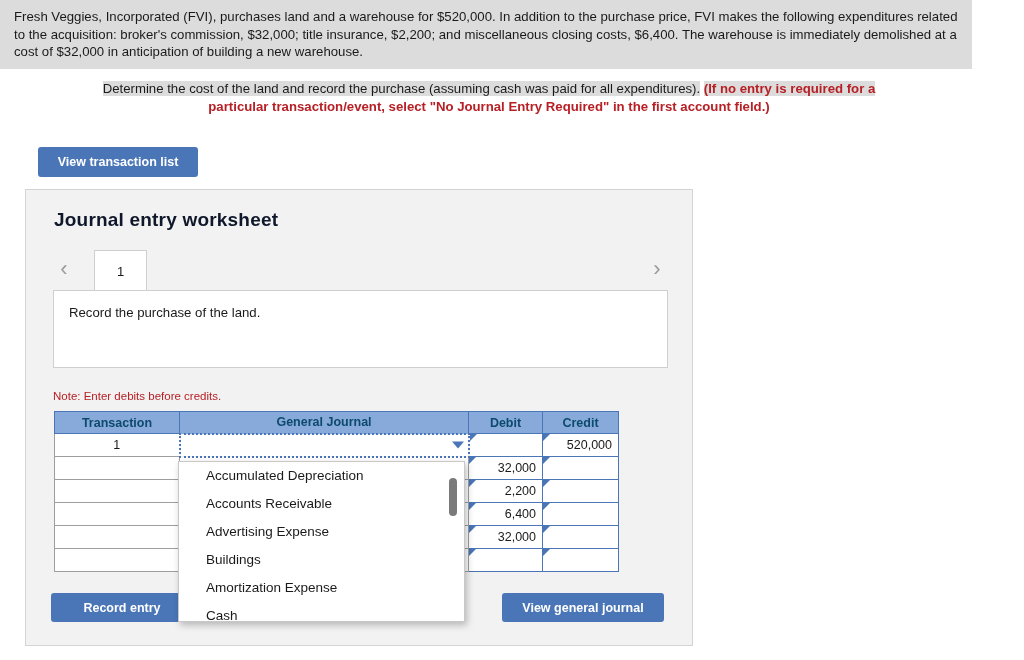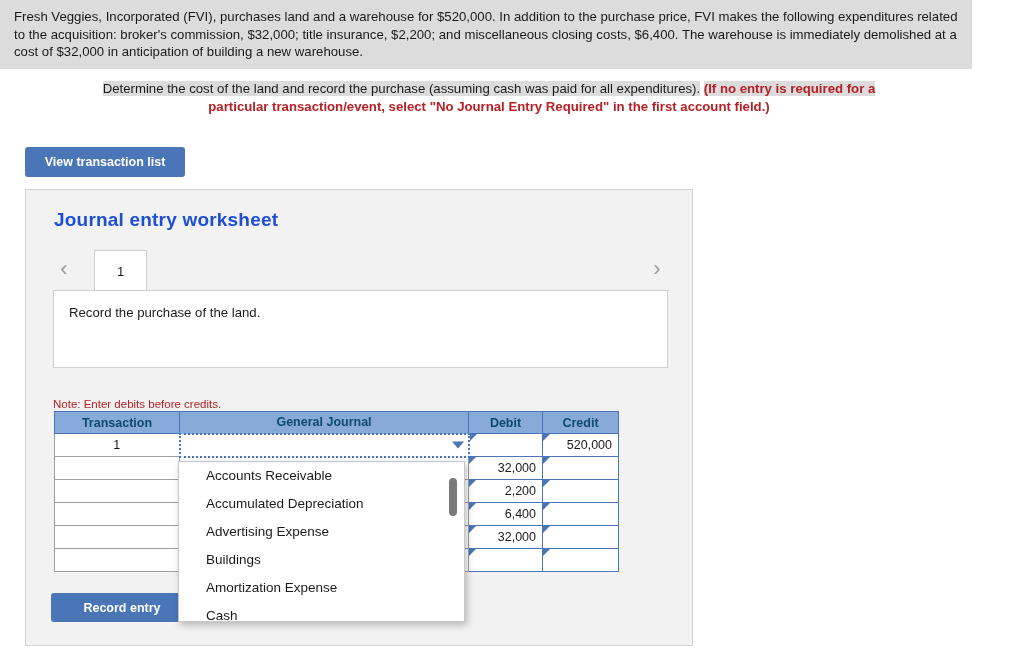--- a/index.html
+++ b/index.html
@@ -63,39 +63,39 @@
     color: #ffffff;
     font-weight: bold;
     font-size: 12.5px;
     border: none;
     border-radius: 3px;
     cursor: pointer;
     font-family: "Liberation Sans", sans-serif;
   }
   .btn-view-tx {
     position: absolute;
-    left: 25px; top: 147px;
+    left: 38px; top: 147px;
     width: 160px; height: 30px;
   }
 
   
   .worksheet-panel {
     position: absolute;
     left: 25px; top: 189px;
     width: 668px; height: 457px;
     background: #f2f2f2;
     border: 1px solid #d4d4d4;
   }
 
   .worksheet-title {
     position: absolute;
     left: 28px; top: 19px;
     font-size: 19px;
     font-weight: bold;
-    color: #1d4ed8;
+    color: #0f172a;
     letter-spacing: 0.2px;
   }
 
   
   .tabstrip {
     position: absolute;
     left: 27px; top: 60px;
     width: 615px; height: 41px;
   }
   .nav-arrow {
@@ -138,21 +138,21 @@
   }
   .desc-text {
     position: absolute;
     left: 15px; top: 14px;
     font-size: 13.2px;
     color: #1a1a1a;
   }
 
   .note-text {
     position: absolute;
-    left: 27px; top: 208px;
+    left: 27px; top: 200px;
     font-size: 11.5px;
     color: #b72025;
   }
 
   
   .jtable {
     position: absolute;
     left: 28px; top: 221px;
     width: 564px;
     border-collapse: collapse;
@@ -339,25 +339,26 @@
           <td class="col-tx"></td>
           <td class="col-gj"></td>
           <td class="col-deb money"></td>
           <td class="col-cre money"></td>
         </tr>
       </tbody>
     </table>
 
     <button class="btn btn-record" style="left:25px; top:403px;">Record entry</button>
     <button class="btn btn-clear" style="left:177px; top:403px;">Clear entry</button>
+    <button class="btn btn-view-gj" style="left:476px; top:403px;">View general journal</button>
   </div>
 
   <div class="dropdown">
+    <div class="dropdown-item">Accumulated Depreciation</div>
     <div class="dropdown-item">Accounts Receivable</div>
-    <div class="dropdown-item">Accumulated Depreciation</div>
     <div class="dropdown-item">Advertising Expense</div>
     <div class="dropdown-item">Buildings</div>
     <div class="dropdown-item">Amortization Expense</div>
     <div class="dropdown-item">Cash</div>
     <div class="dd-scrollbar"></div>
   </div>
 
 </div>
 
 </body></html>

